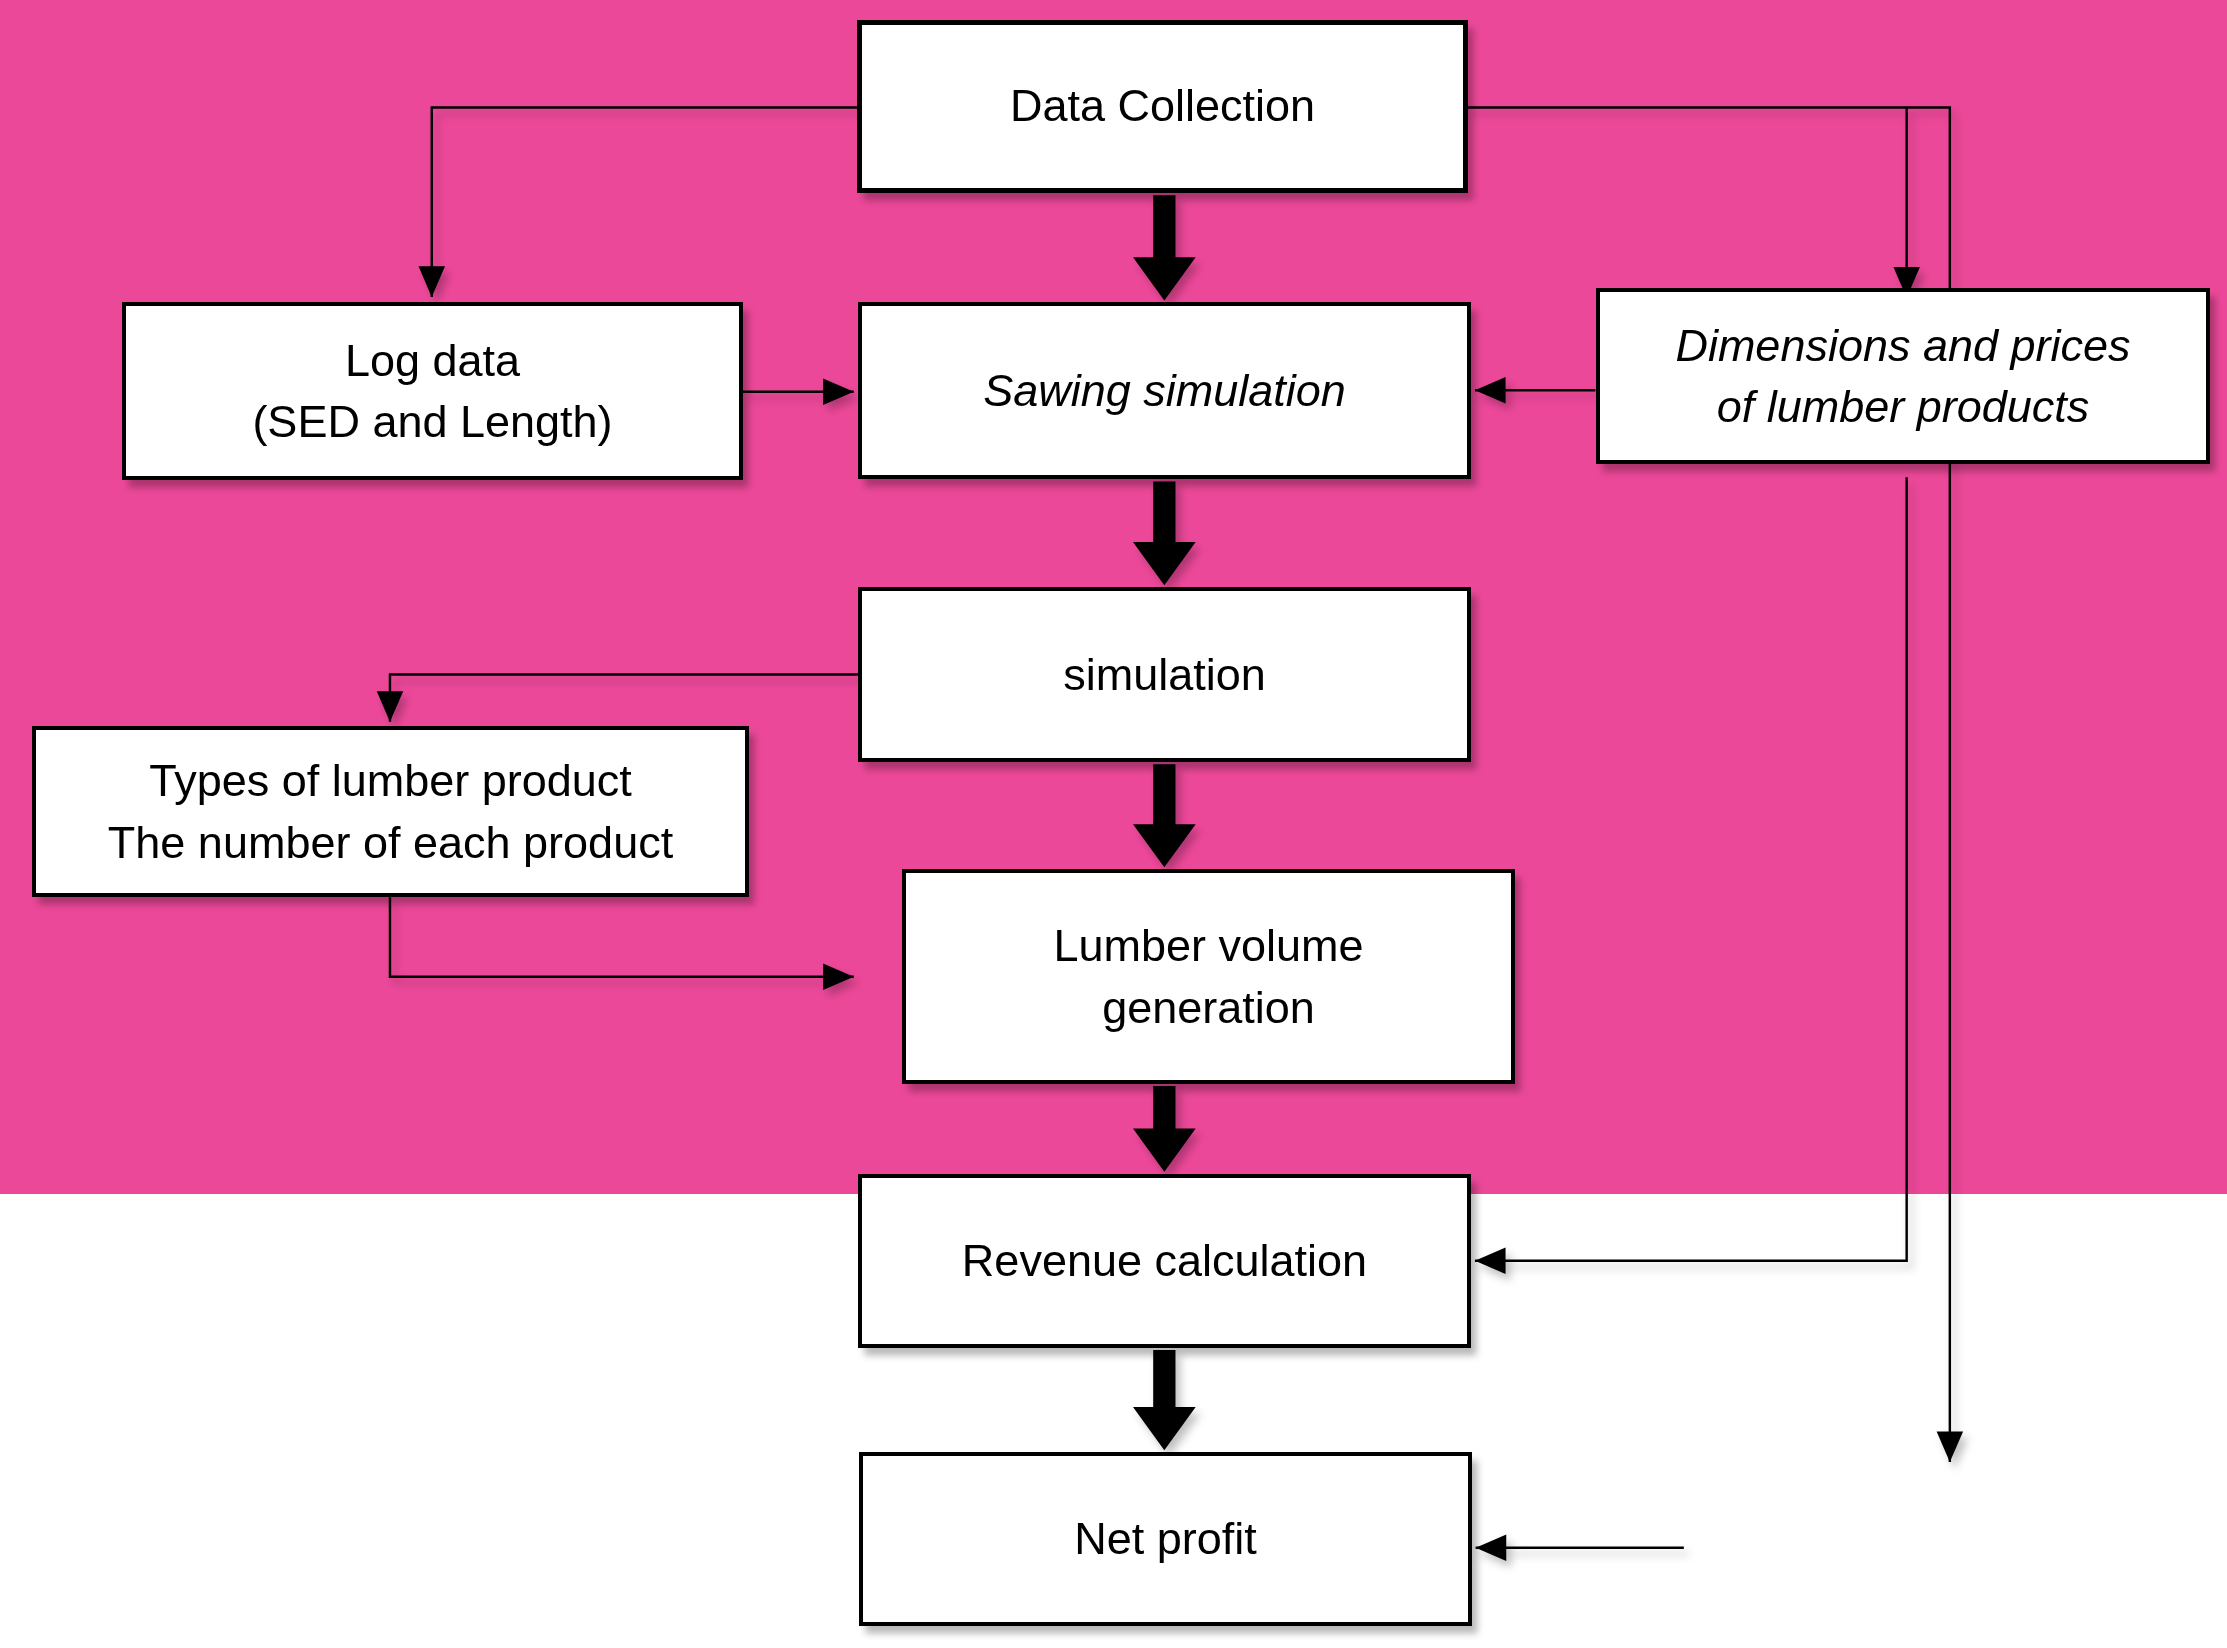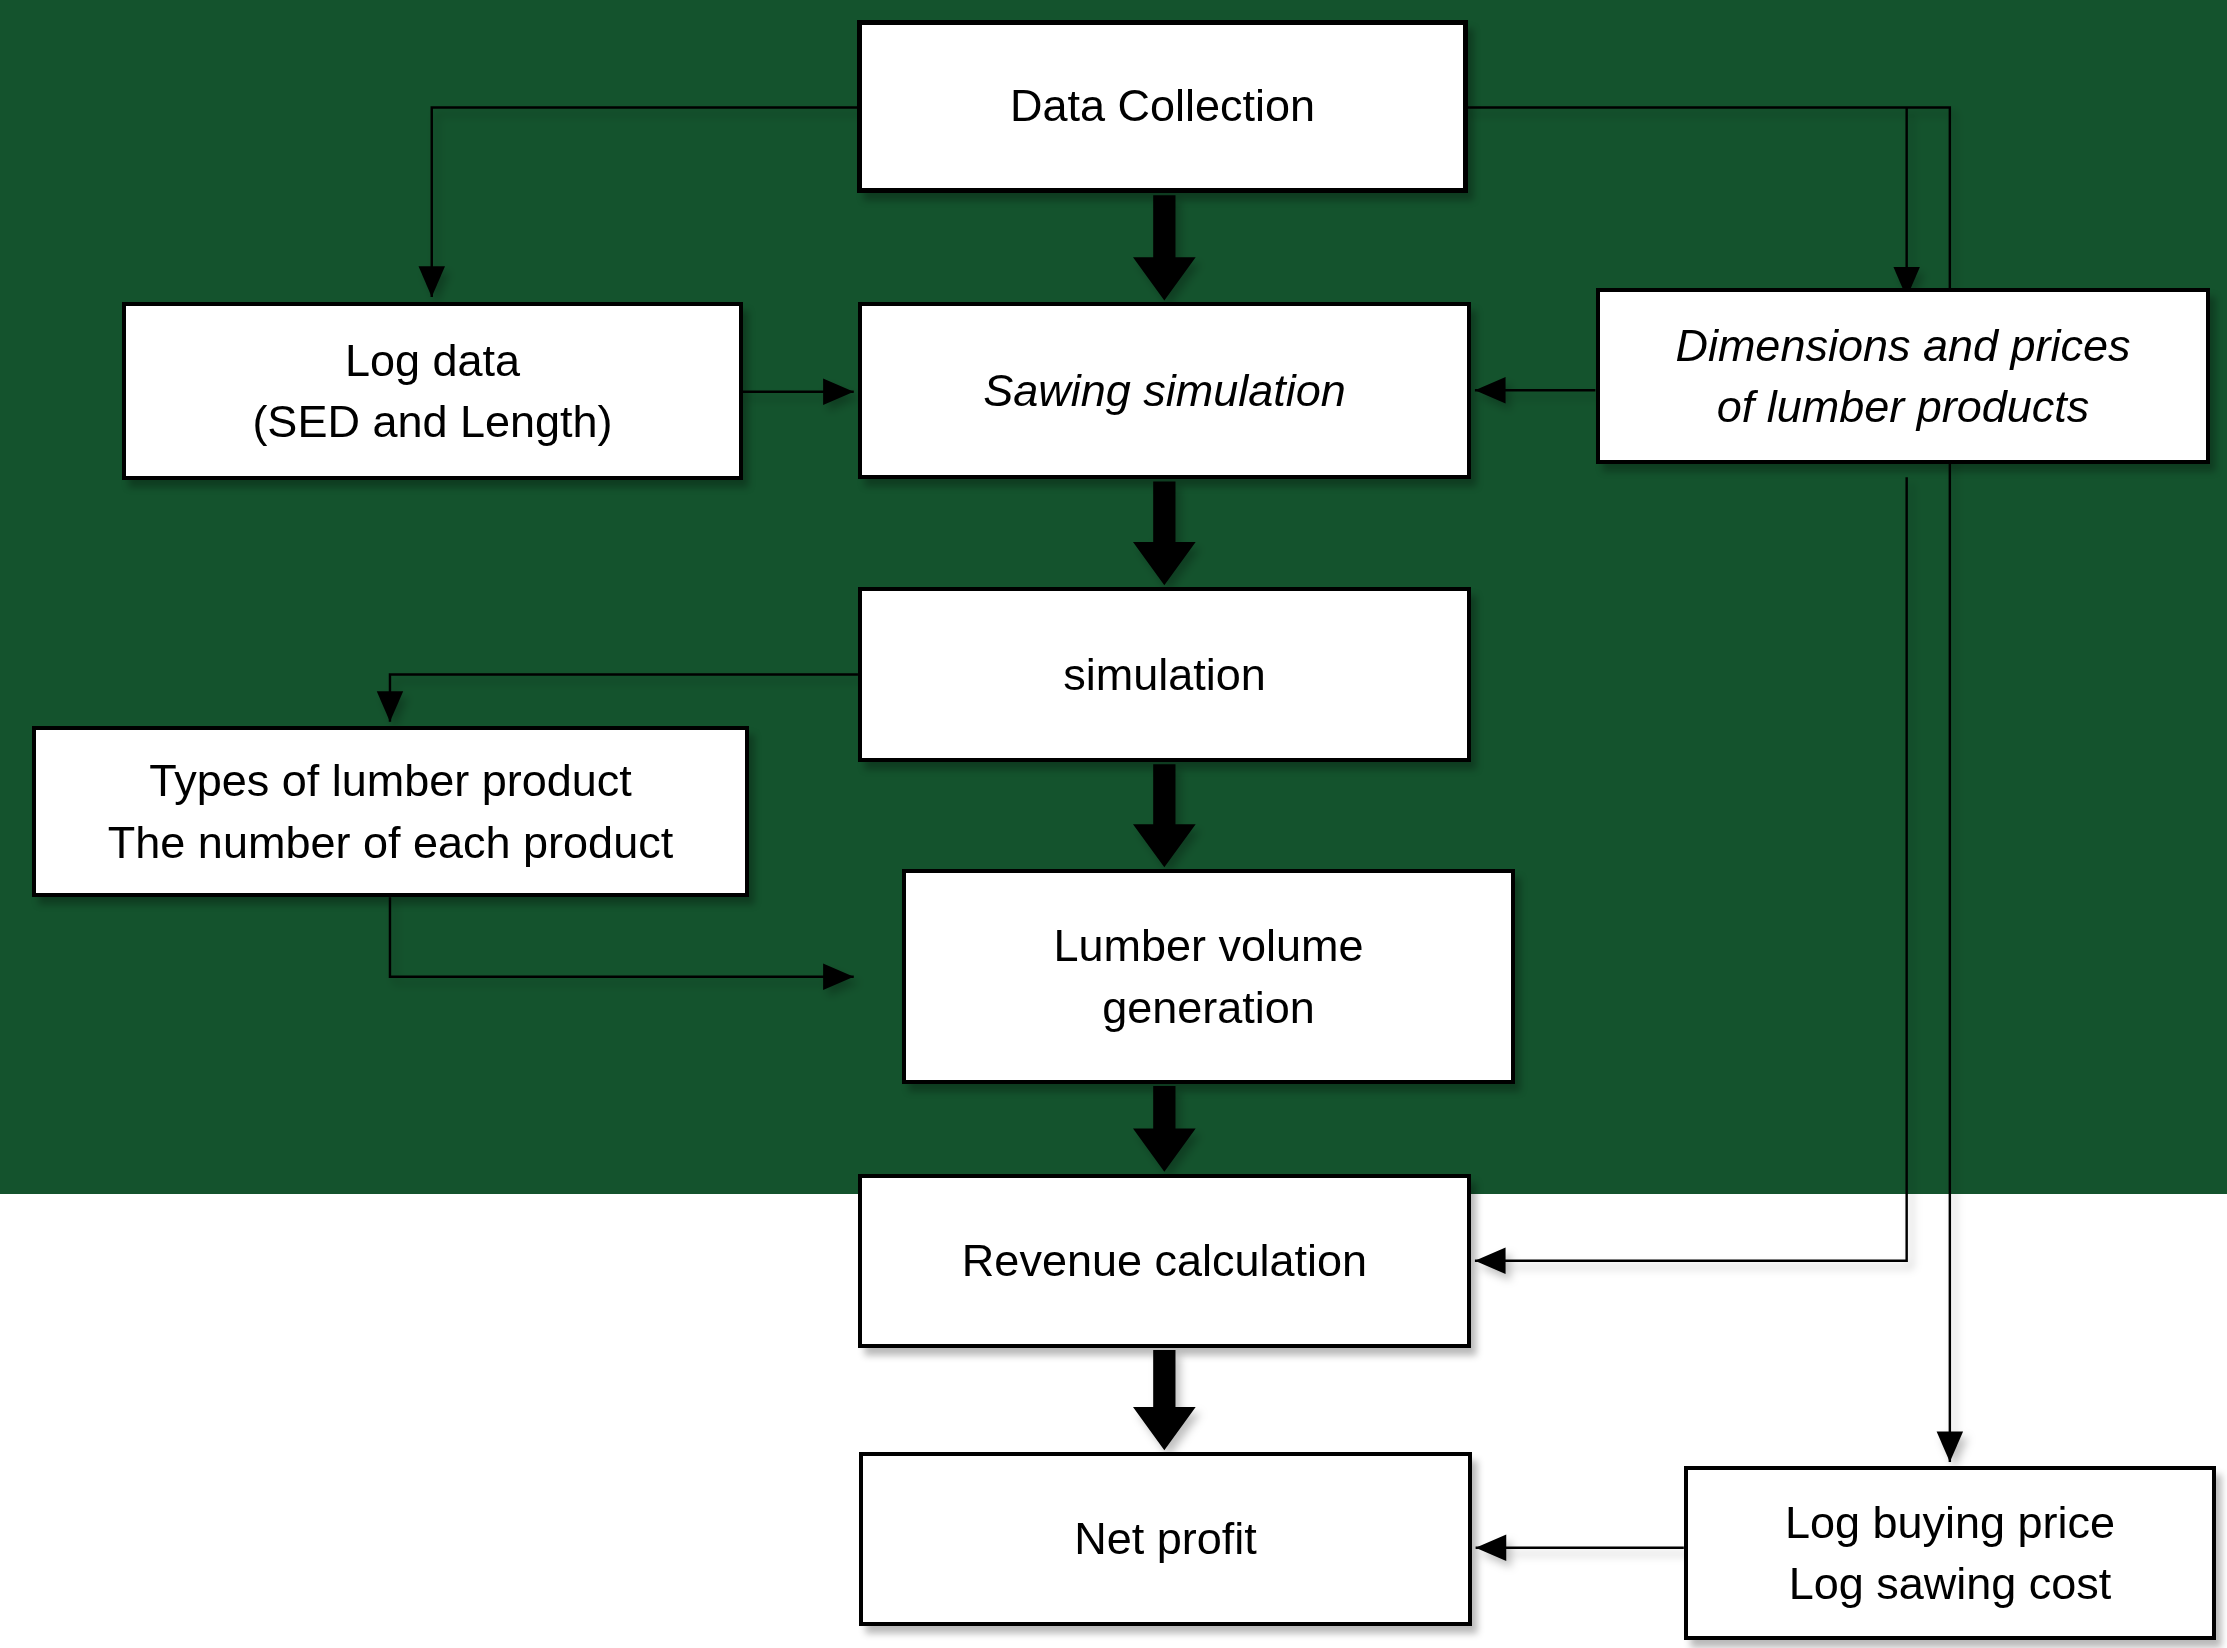--- a/index.html
+++ b/index.html
@@ -8,21 +8,21 @@
     background: #ffffff;
     width: 2227px;
     height: 1649px;
     overflow: hidden;
     font-family: "Liberation Sans", "DejaVu Sans", sans-serif;
   }
   .canvas {
     position: relative;
     width: 2227px;
     height: 1194px;
-    background: #14532d;
+    background: #ec4899;
   }
   .wires {
     position: absolute;
     left: 0;
     top: 0;
     width: 2227px;
     height: 1649px;
     z-index: 1;
   }
   .node {
@@ -131,19 +131,15 @@
   </div>
 
   <div class="node n-revenue">
     <span>Revenue calculation</span>
   </div>
 
   <div class="node n-netprofit">
     <span>Net profit</span>
   </div>
 
-  <div class="node n-logbuying">
-    <span>Log buying price</span>
-    <span>Log sawing cost</span>
-  </div>
 
 </div>
 
 
 </body></html>

